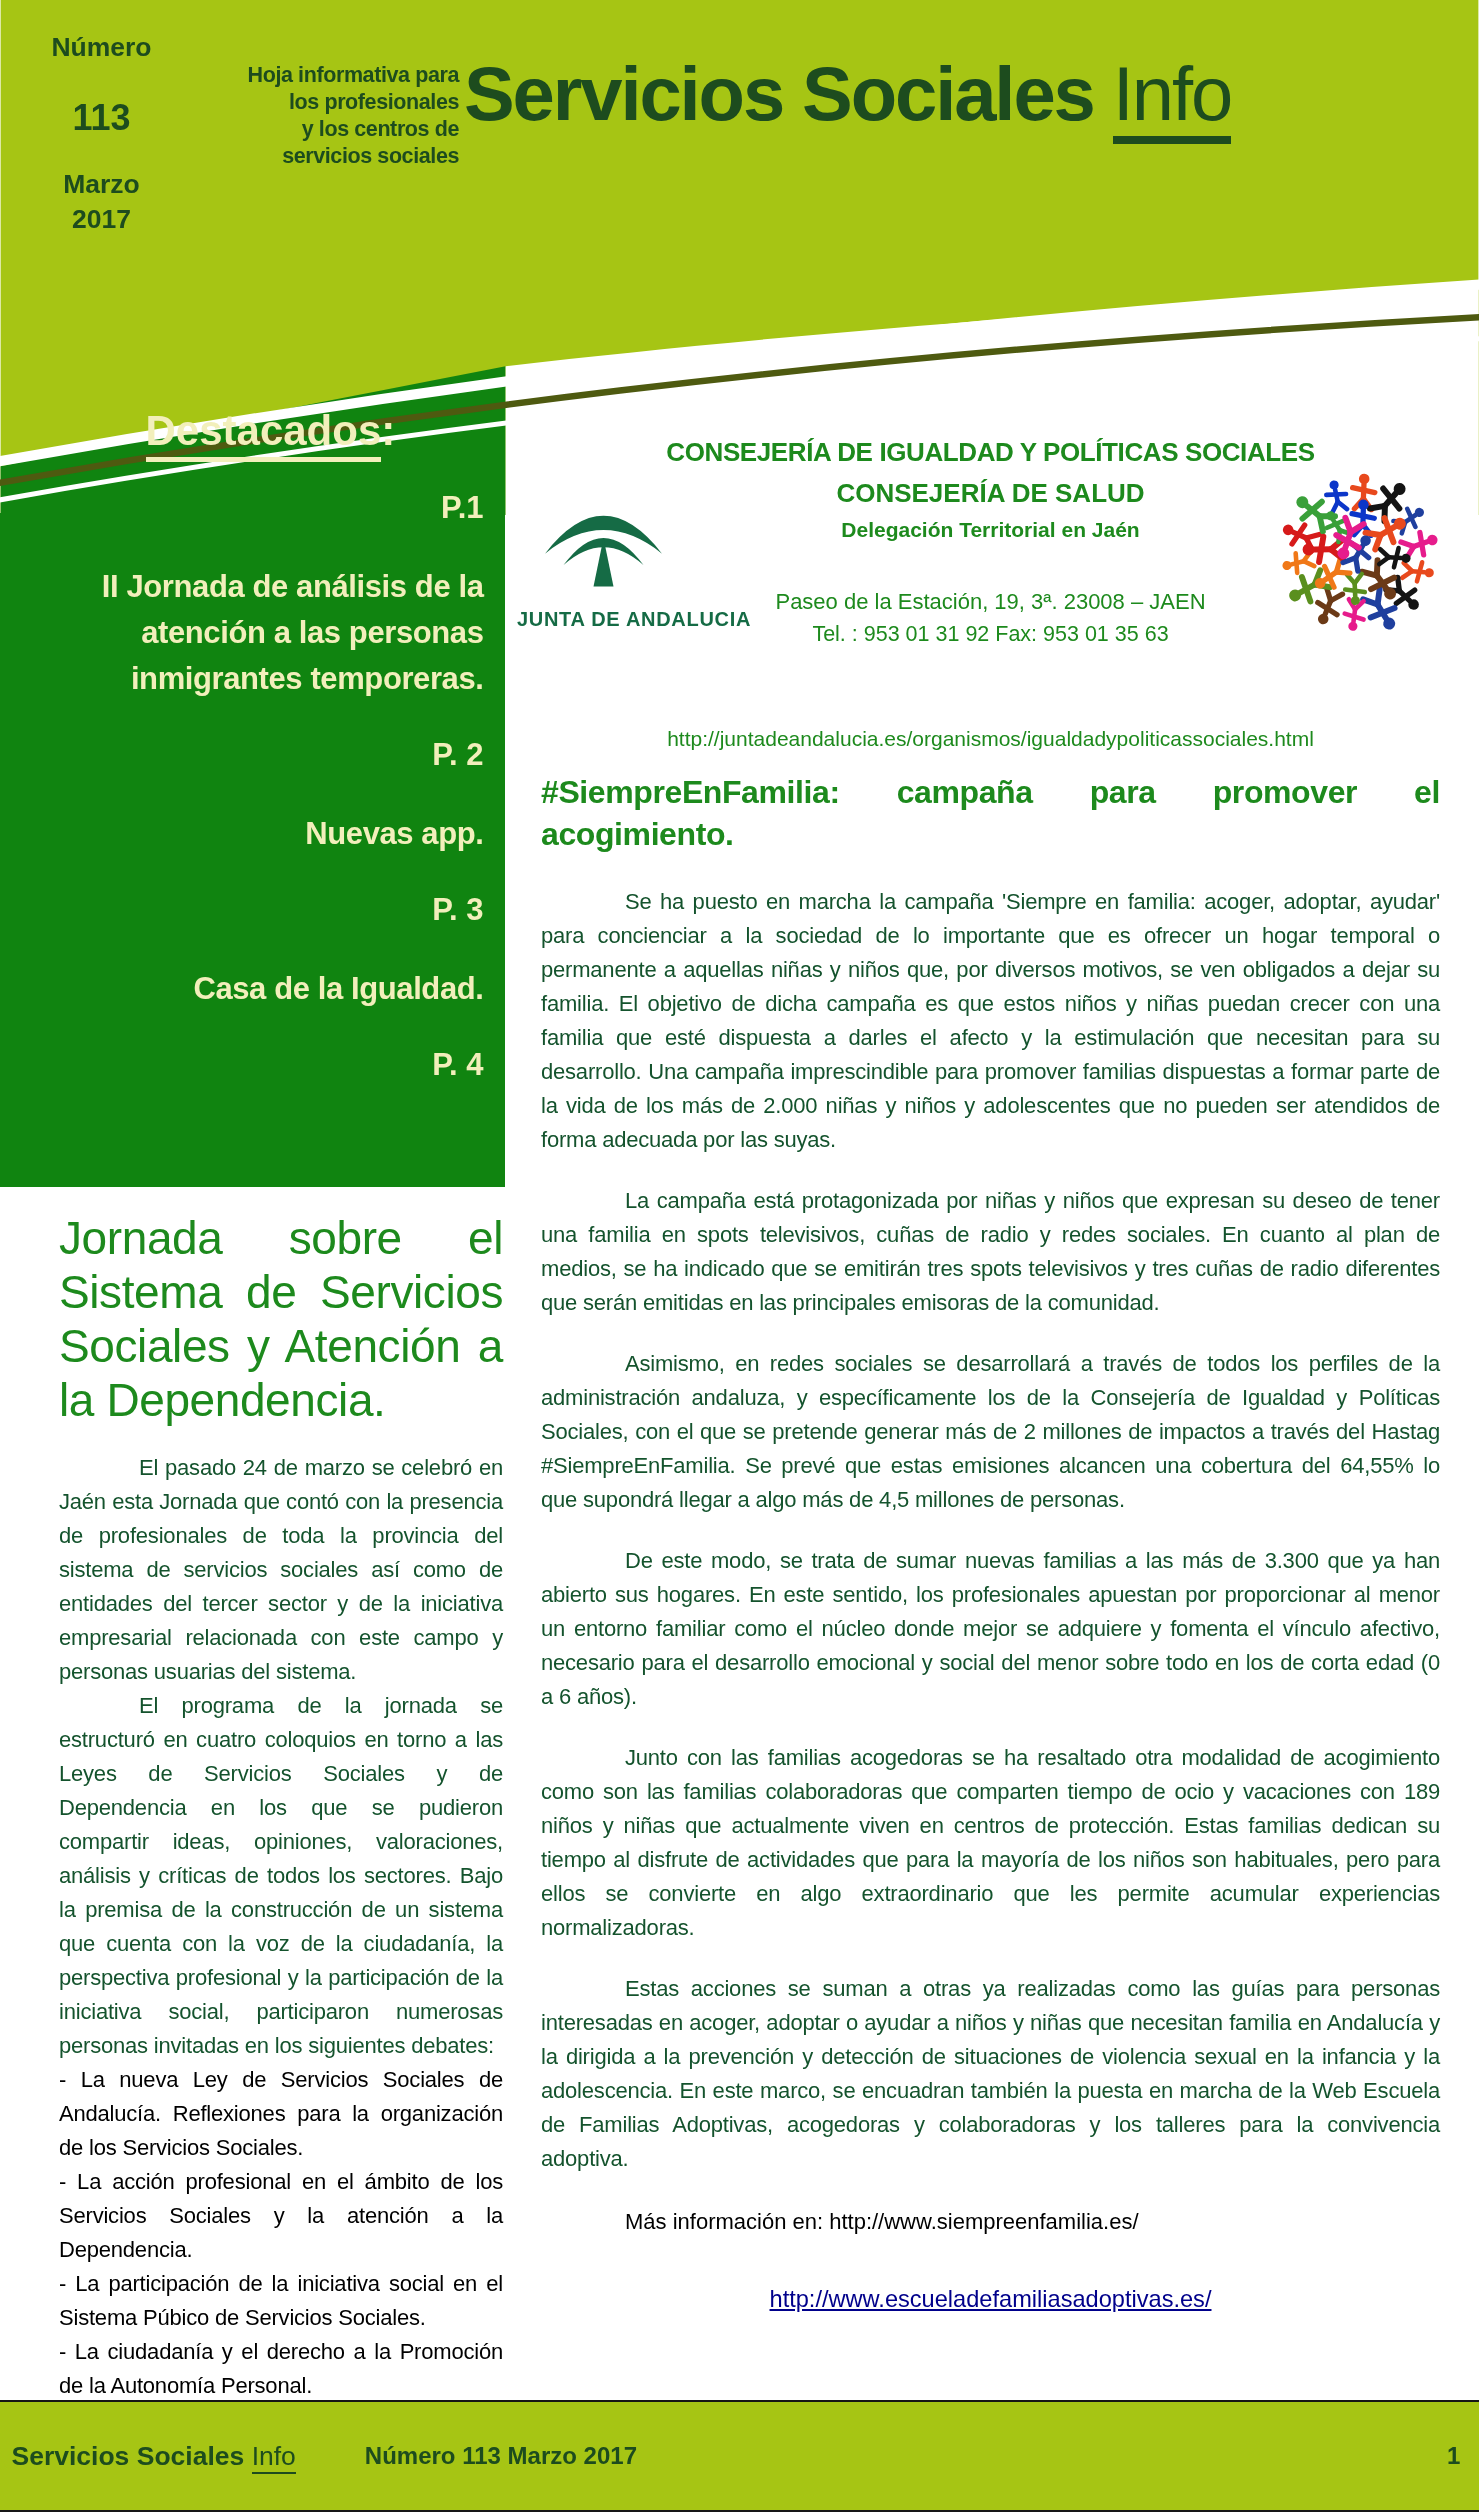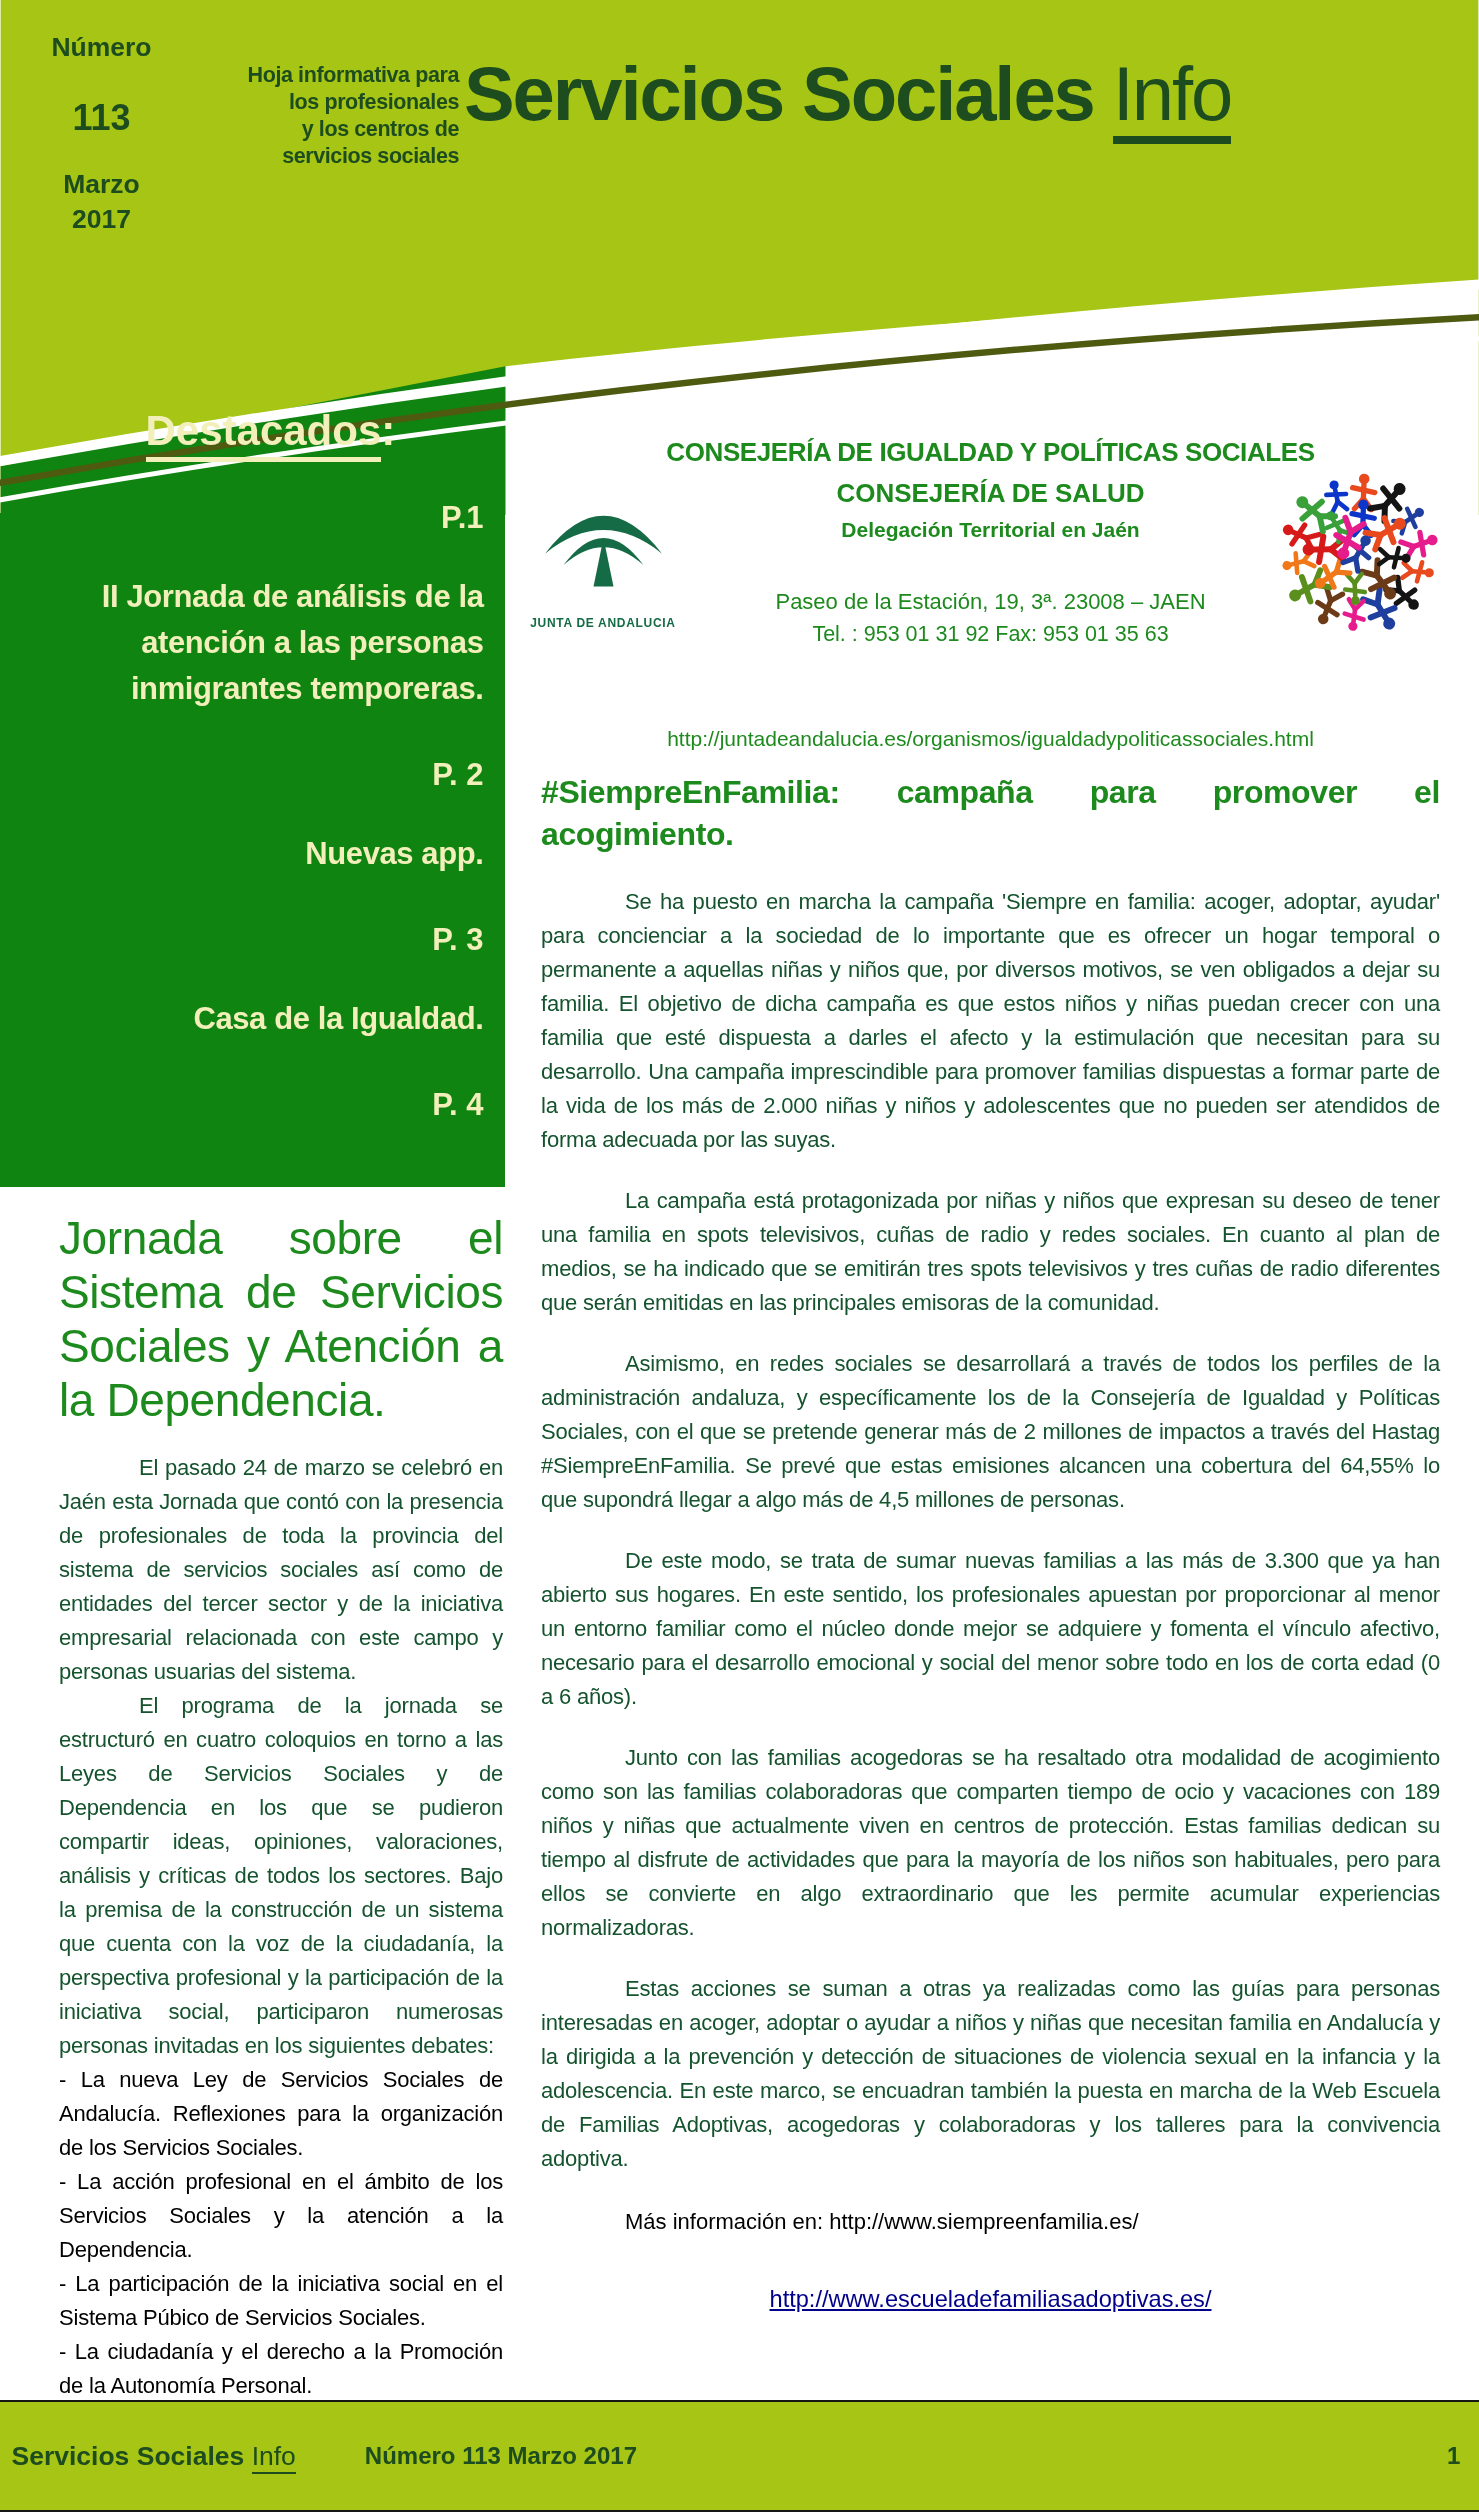--- a/index.html
+++ b/index.html
@@ -22,21 +22,21 @@
     font-size:76px;font-weight:bold;letter-spacing:-2.1px;}
   .masthead .accent{font-weight:normal;border-bottom:8.6px solid var(--dark);padding-bottom:0px;}
   
   .sidebar-rect{left:0;top:513px;width:505px;height:674px;background:var(--sbgreen);}
   .sidebar-content{left:0;top:407px;width:505px;padding:0 21.5px 0 14.3px;box-sizing:border-box;
     text-align:right;color:var(--cream);font-weight:bold;z-index:4;}
   .sb-heading{font-size:42px;text-align:center;padding-left:43px;}
   .sb-heading .u{border-bottom:5px solid var(--cream);padding-bottom:2.9px;}
   .sb-label{font-size:31px;line-height:46px;margin-top:33px;letter-spacing:-0.4px;}
   .sb-label:first-of-type{margin-top:147px;}
-  .sb-page{font-size:31px;line-height:46px;margin-top:40px;}
+  .sb-page{font-size:31px;line-height:46px;margin-top:30px;}
   
   .rcol{left:541px;top:437px;width:899px;}
   .org-line1{color:var(--bright);font-weight:bold;font-size:26px;text-align:center;letter-spacing:-0.4px;}
   .org-line2{color:var(--bright);font-weight:bold;font-size:26px;text-align:center;margin-top:10px;}
   .org-line3{color:var(--bright);font-weight:bold;font-size:21px;text-align:center;margin-top:8.6px;}
   .org-address{color:var(--bright);font-size:22px;text-align:center;margin-top:47px;}
   .org-phones{color:var(--bright);font-size:21.5px;text-align:center;margin-top:7.2px;}
   .org-url{color:var(--bright);font-size:21px;text-align:center;margin-top:80px;}
   .r-heading{color:var(--bright);font-weight:bold;font-size:32px;line-height:42px;
     text-align:justify;margin-top:20px;letter-spacing:-0.4px;}
@@ -49,21 +49,21 @@
     margin-top:47px;text-decoration:underline;}
   
   .lcol{left:59px;top:1211px;width:444px;}
   .l-heading{color:var(--bright);font-weight:normal;font-size:46px;line-height:54px;
     text-align:justify;letter-spacing:-0.4px;}
   .lcol .para{text-indent:80px;margin-top:24px;}
   .lcol .para.p2{margin-top:0;}
   .bullet{color:#000;font-size:22px;line-height:34px;text-align:justify;letter-spacing:-0.2px;}
   
   .logo-block{left:517px;top:488px;width:172px;height:143px;text-align:center;z-index:3;}
-  .logo-caption{color:var(--logo);font-weight:bold;font-size:12px;letter-spacing:0.7px;margin-top:19px;white-space:nowrap;}
+  .logo-caption{color:var(--logo);font-weight:bold;font-size:20px;letter-spacing:0.7px;margin-top:11px;white-space:nowrap;}
   
   .people{left:1273px;top:464px;z-index:3;}
   
   .footer{left:0;top:2400px;width:1479px;height:112px;background:var(--lime);
     border-top:2.9px solid #161616;border-bottom:2.9px solid #161616;box-sizing:border-box;
     display:flex;align-items:center;color:var(--dark);}
   .f-brand{font-size:26.5px;font-weight:bold;margin-left:11.5px;white-space:nowrap;}
   .f-brand .accent{font-weight:normal;border-bottom:2.9px solid var(--dark);padding-bottom:1.4px;}
   .f-issue{font-size:24px;font-weight:bold;margin-left:69px;white-space:nowrap;}
   .f-page{font-size:24px;font-weight:bold;margin-left:auto;margin-right:18.6px;}

